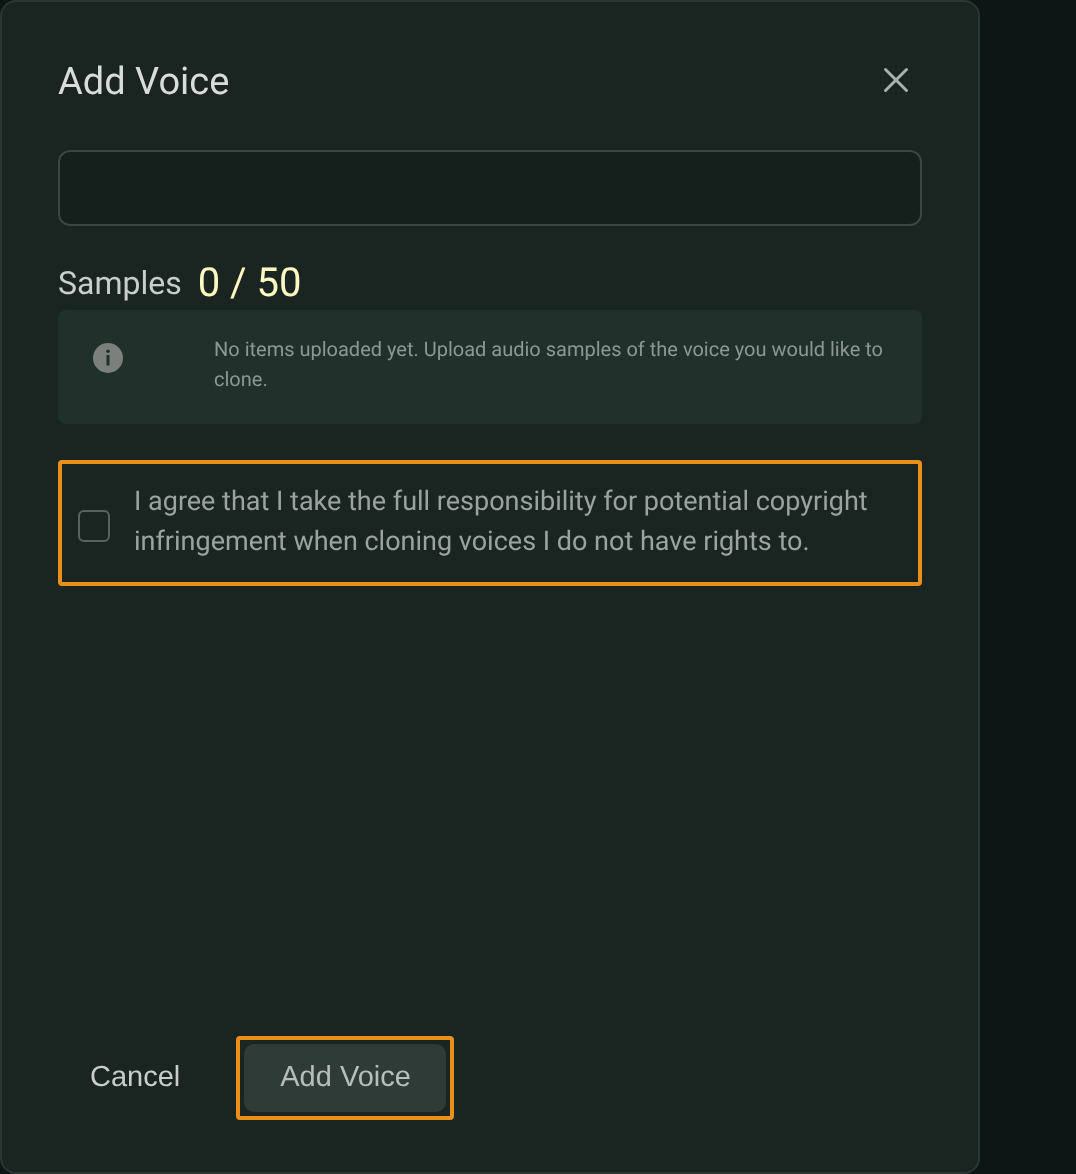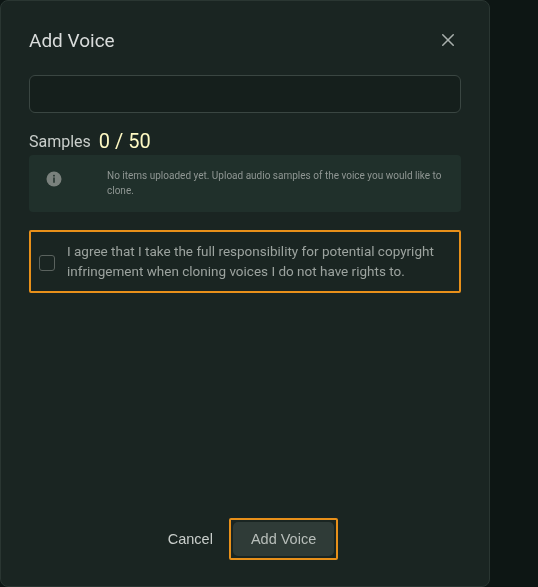--- a/index.html
+++ b/index.html
@@ -141,22 +141,23 @@
       margin-left: 4px;
       cursor: pointer;
     }
     .agree-text {
       color: #9ca39f;
       font-size: 13.5px;
       line-height: 1.45;
     }
     .footer {
       display: flex;
-      justify-content: center;
-      align-items: center;
+      justify-content: flex-start;
+      align-items: center;
+      gap: 12px;
       margin-top: auto;
     }
     .cancel-btn {
       background: none;
       border: none;
       color: #c9cecb;
       font-size: 14.5px;
       padding: 10px 16px;
       cursor: pointer;
       font-weight: 500;

